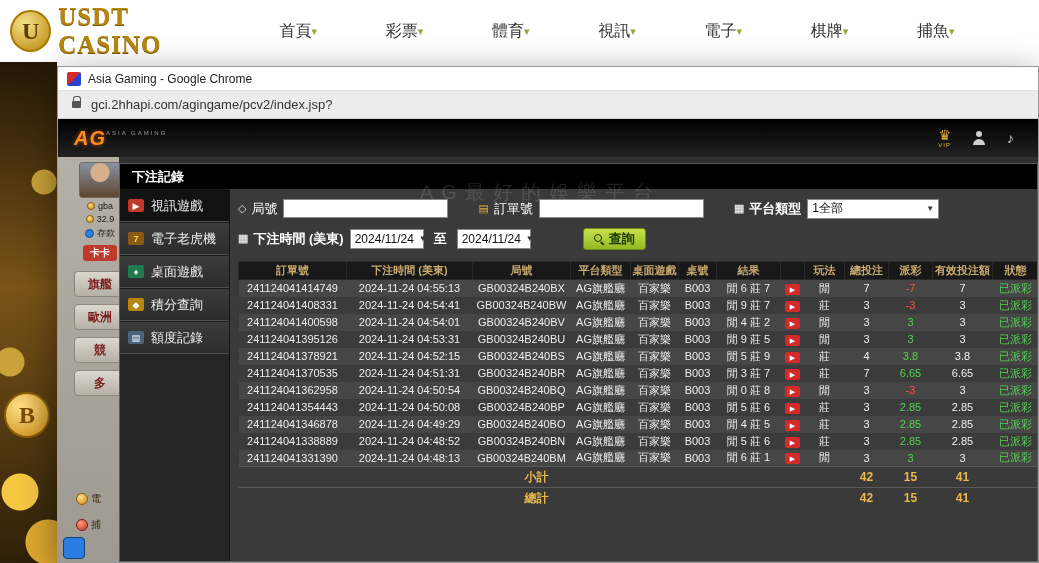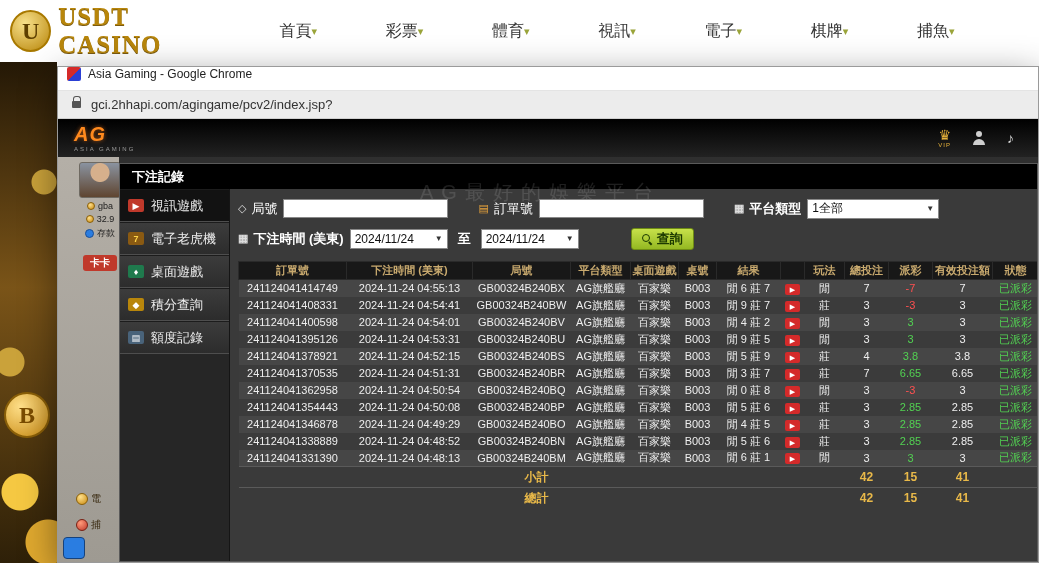--- a/index.html
+++ b/index.html
@@ -30,36 +30,36 @@
       linear-gradient(180deg,#241806,#7a5418 45%,#2e2008);}
   .coin-b{position:absolute;left:4px;top:330px;width:46px;height:46px;border-radius:50%;
     background:radial-gradient(circle at 35% 30%,#ffe08a,#c98a12);border:2px solid #8a5f08;
     display:flex;align-items:center;justify-content:center;color:#7a4c00;
     font-weight:bold;font-size:24px;font-family:"Liberation Serif",serif;}
 
   
   .popup{position:absolute;left:57px;top:66px;width:982px;height:497px;background:#fff;
     border:1px solid #9a9a9a;box-shadow:0 10px 34px rgba(0,0,0,.45);
     display:flex;flex-direction:column;z-index:5;}
-  .popup-titlebar{height:24px;background:#fff;display:flex;gap:7px;
+  .popup-titlebar{height:24px;background:#fff;display:flex;align-items:center;gap:7px;
     padding:0 9px;font-size:12px;color:#222;border-bottom:1px solid #e4e4e4;flex:0 0 24px;}
   .favicon{width:14px;height:14px;border-radius:2px;
     background:linear-gradient(135deg,#d42a2a 50%,#2a3fd4 50%);
     display:flex;align-items:center;justify-content:center;color:#fff;font-size:8px;font-weight:bold;}
   .popup-addressbar{height:28px;background:#ececec;display:flex;align-items:center;gap:10px;
     padding:0 14px;border-bottom:1px solid #cfcfcf;font-size:13px;color:#333;flex:0 0 28px;}
   .lock-icon{width:9px;height:7px;background:#555;border-radius:1px;position:relative;flex:0 0 9px;}
   .lock-icon::before{content:'';position:absolute;top:-5px;left:1px;width:6px;height:6px;
     border:1.5px solid #555;border-bottom:none;border-radius:3px 3px 0 0;}
 
   
   .ag-page{flex:1;background:#2f2f2f;position:relative;overflow:hidden;}
   .ag-header{height:38px;background:linear-gradient(#000,#222);display:flex;align-items:center;
     justify-content:space-between;padding:0 24px 0 16px;}
-  .ag-logo{display:flex;flex-direction:column;line-height:1;}
+  .ag-logo{display:flex;flex-direction:row;line-height:1;}
   .ag-mark{font-style:italic;font-weight:bold;font-size:20px;color:#ff8a1e;
     text-shadow:0 0 4px rgba(255,120,20,.6);letter-spacing:1px;}
   .ag-sub{font-size:6px;color:#9a9a9a;letter-spacing:2px;margin-top:2px;}
   .ag-header-icons{display:flex;gap:20px;align-items:center;}
   .vip-wrap{display:flex;flex-direction:column;align-items:center;line-height:1;cursor:pointer;}
   .crown{color:#e8b33a;font-size:14px;}
   .vip-text{color:#e8b33a;font-size:6px;letter-spacing:1px;}
   .person-icon{width:16px;height:14px;position:relative;cursor:pointer;}
   .person-icon::before{content:'';position:absolute;top:0;left:5px;width:6px;height:6px;
     border-radius:50%;background:#cfcfcf;}
@@ -73,21 +73,21 @@
   .ag-sidebar{width:61px;background:linear-gradient(#b4afa7,#9e9a92);position:relative;
     display:flex;flex-direction:column;align-items:center;padding-top:5px;gap:3px;overflow:hidden;flex:0 0 61px;padding-left:23px;}
   .user-avatar{width:42px;height:36px;border-radius:3px;border:1px solid #6f6a62;
     background:radial-gradient(circle at 50% 28%,#d6b08c 0 9px,rgba(0,0,0,0) 10px),
       linear-gradient(#8a93a0,#5f4530);}
   .u-row{font-size:9px;color:#1d1d1d;display:flex;align-items:center;gap:3px;white-space:nowrap;overflow:hidden;max-width:56px;}
   .coin-dot{width:8px;height:8px;border-radius:50%;flex:0 0 8px;
     background:radial-gradient(circle at 35% 30%,#ffe08a,#c98a12);border:1px solid #8a5f08;}
   .blue-dot{width:9px;height:9px;border-radius:50%;flex:0 0 9px;background:#2a7de1;border:1px solid #1a4f96;}
   .badge-red{color:#fff;background:#c0392b;font-size:10px;font-weight:bold;
-    padding:1px 7px;border-radius:3px;margin-top:12px;cursor:pointer;}
+    padding:1px 7px;border-radius:3px;margin-top:2px;cursor:pointer;}
   .hall-btn{width:52px;height:26px;background:linear-gradient(#dcd8d0,#b5b0a6);
     border:1px solid #8d887e;border-radius:4px;color:#7a1f1f;font-weight:bold;font-size:12px;
     display:flex;align-items:center;justify-content:center;margin-top:7px;
     overflow:hidden;white-space:nowrap;cursor:pointer;}
   .strip-bottom{position:absolute;bottom:30px;left:0;width:61px;display:flex;
     flex-direction:column;gap:12px;align-items:center;}
   .strip-mini{display:flex;align-items:center;gap:3px;font-size:10px;color:#3a2a10;cursor:pointer;}
   .mini-ic{width:12px;height:12px;border-radius:50%;}
   .mini-ic.gold{background:radial-gradient(circle at 35% 30%,#ffe08a,#c98a12);border:1px solid #8a5f08;}
   .mini-ic.red{background:radial-gradient(circle at 35% 30%,#ff9a7a,#c0392b);border:1px solid #7a1f12;}
@@ -120,21 +120,21 @@
   .f-label{color:#fff;font-size:13px;display:flex;align-items:center;gap:5px;margin-right:6px;white-space:nowrap;}
   .f-label.bold{font-weight:bold;}
   .fi{font-size:11px;color:#ddd;}
   .fi.orange{color:#e8a33a;}
   .f-input{width:165px;height:19px;border:1px solid #888;background:#fff;font-size:12px;padding:0 4px;}
   .gap30{width:30px;flex:0 0 30px;}
   .select-box{background:#fff;border:1px solid #888;height:20px;display:flex;align-items:center;
     justify-content:space-between;padding:0 4px;font-size:12px;color:#111;cursor:pointer;white-space:nowrap;}
   .select-box .arrow{font-size:8px;color:#333;margin-left:5px;}
   .platform-select{width:132px;}
-  .date-select{width:98px;}
+  .date-select{width:74px;}
   .to-label{color:#fff;font-size:13px;font-weight:bold;margin:0 10px;}
   .btn-search{margin-left:52px;height:22px;padding:0 10px;
     background:linear-gradient(#c7e14a,#94b822);border:1px solid #6f8c14;border-radius:3px;
     color:#1c3a00;font-weight:bold;font-size:13px;display:flex;align-items:center;gap:5px;cursor:pointer;}
   .mag{width:10px;height:10px;position:relative;display:inline-block;}
   .mag::before{content:'';position:absolute;top:0;left:0;width:6px;height:6px;
     border:1.5px solid #1c3a00;border-radius:50%;}
   .mag::after{content:'';position:absolute;left:7px;top:7px;width:4px;height:1.5px;
     background:#1c3a00;transform:rotate(45deg);transform-origin:left center;}
 
@@ -238,20 +238,26 @@
         </div>
         <div class="u-row">
           <span class="coin-dot"></span>
           <span>32.9</span>
         </div>
         <div class="u-row">
           <span class="blue-dot"></span>
           <span>存款</span>
         </div>
         <div class="badge-red">卡卡</div>
+        <div id="halls">
+            <div class="hall-btn">旗艦</div>
+            <div class="hall-btn">歐洲</div>
+            <div class="hall-btn">競</div>
+            <div class="hall-btn">多</div>
+          </div>
         <div class="strip-bottom" id="strip-bottom">
             <div class="strip-mini">
               <span class="mini-ic gold"></span>
               <span>電</span>
             </div>
             <div class="strip-mini">
               <span class="mini-ic red"></span>
               <span>捕</span>
             </div>
           </div>

